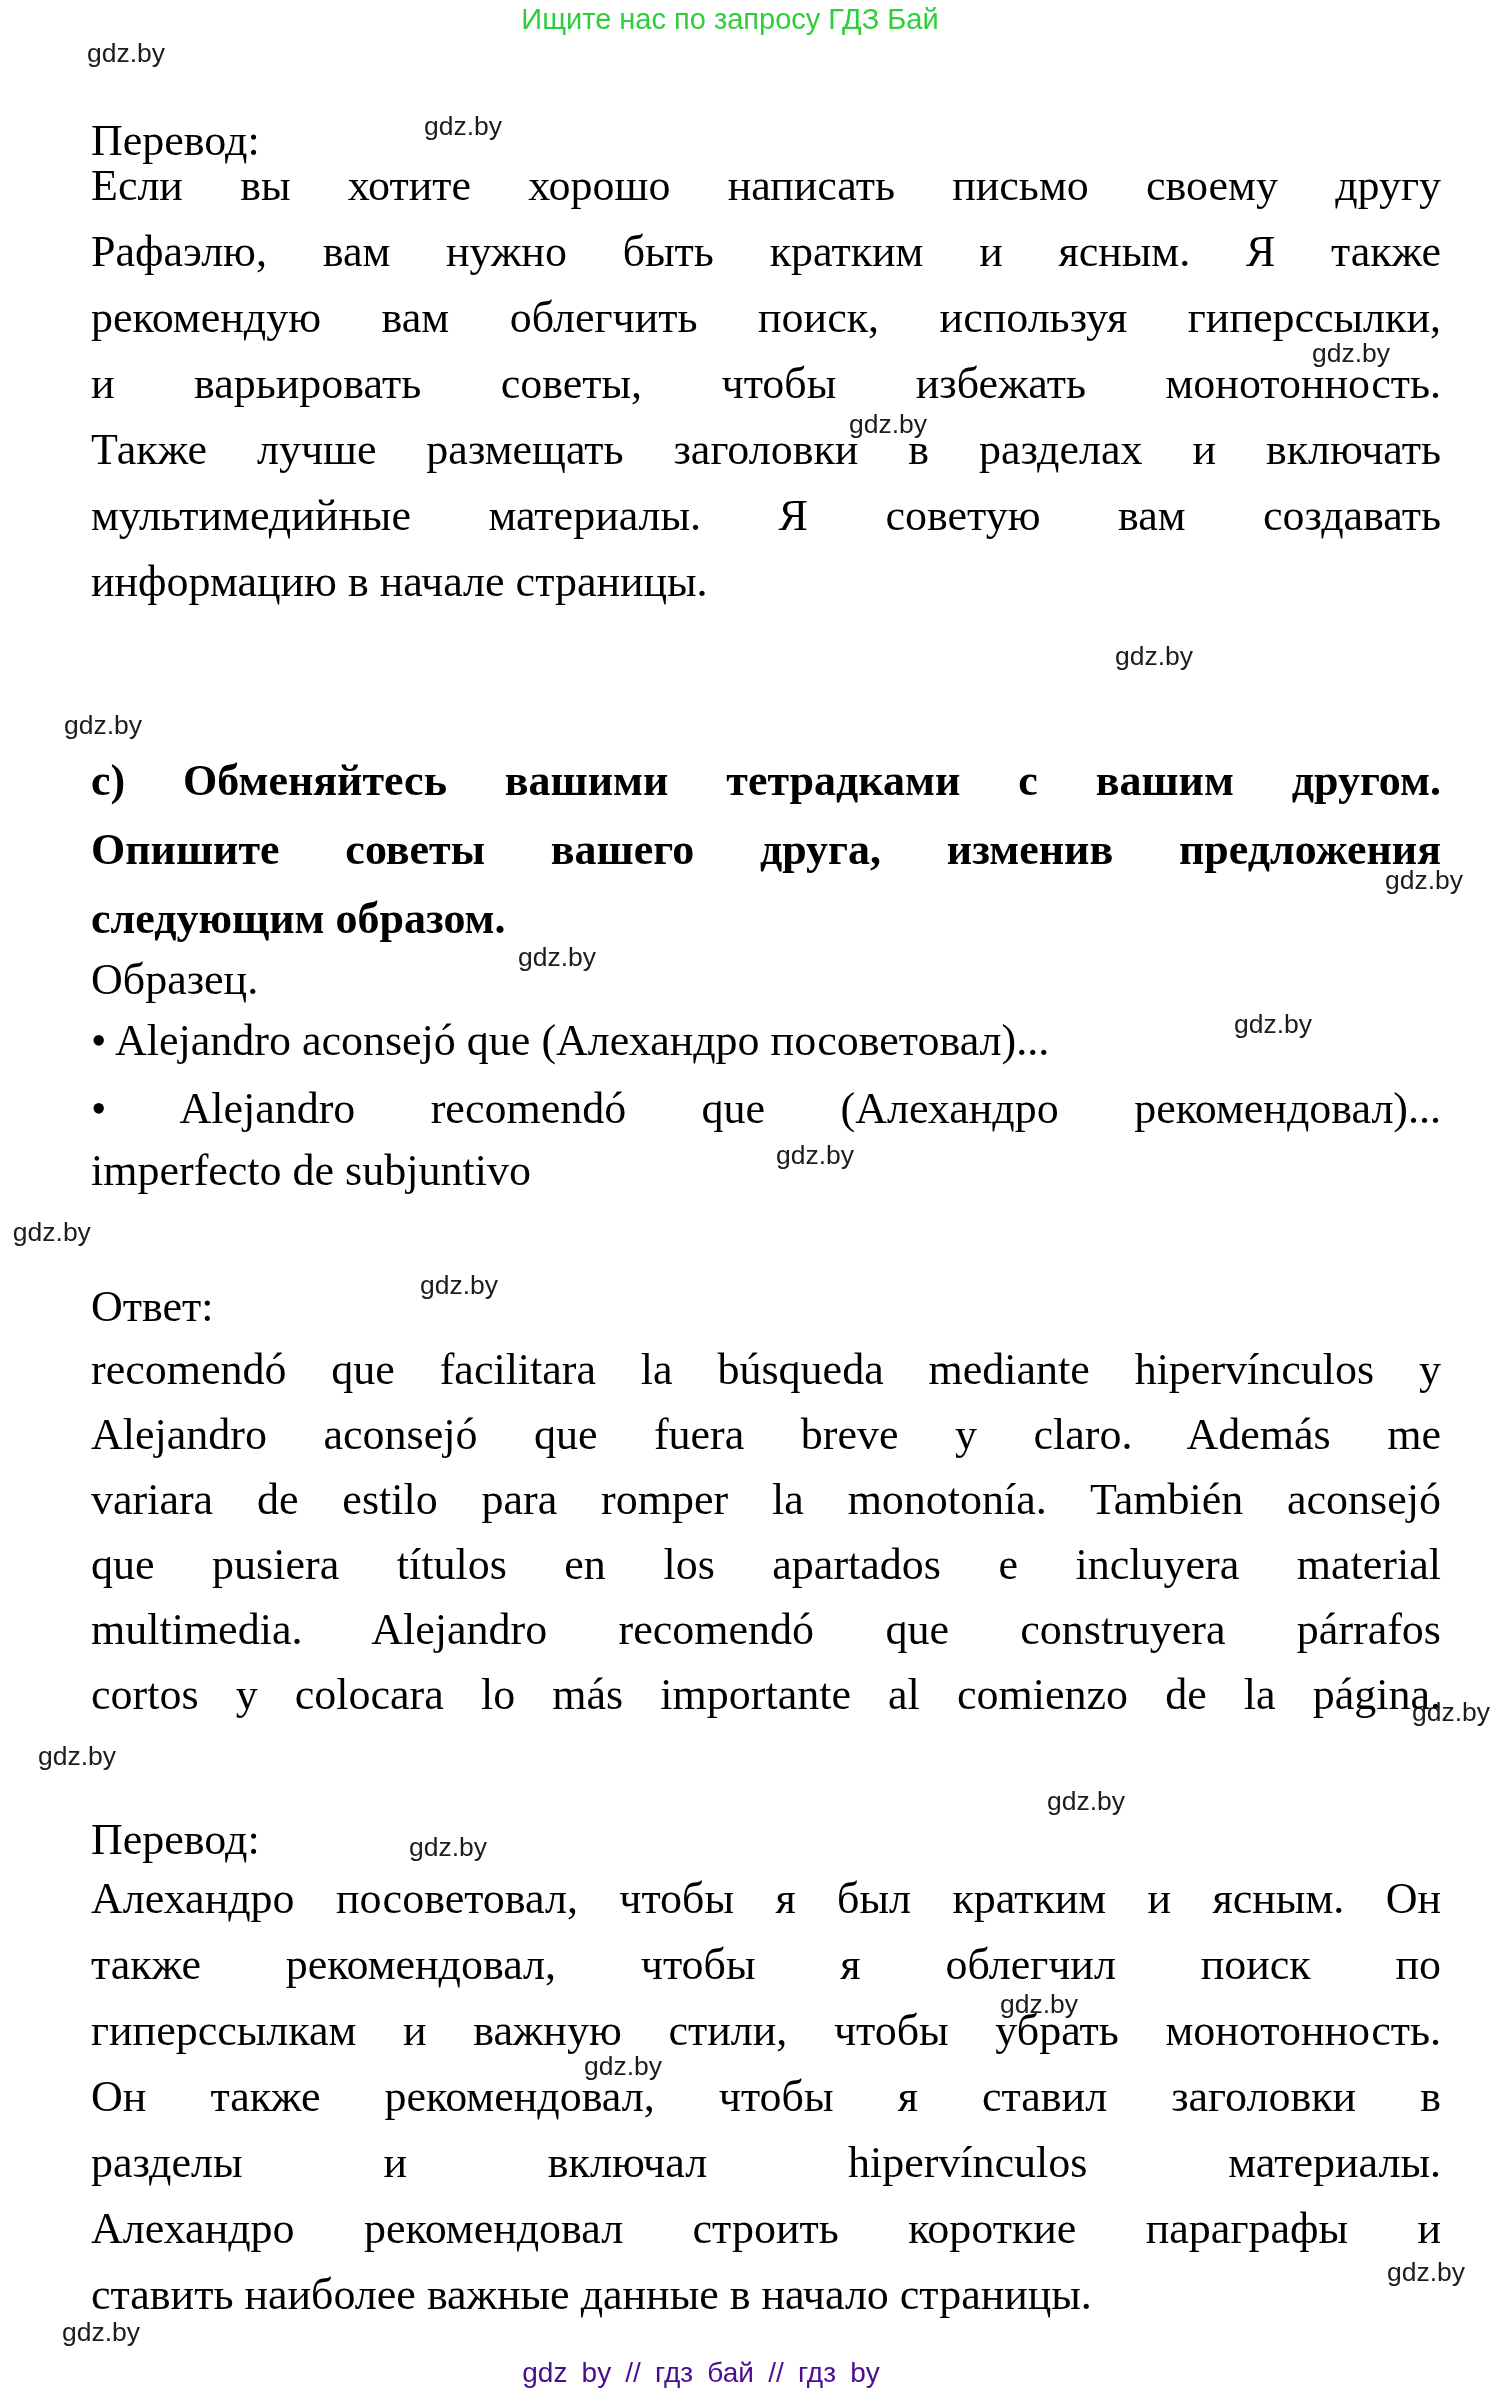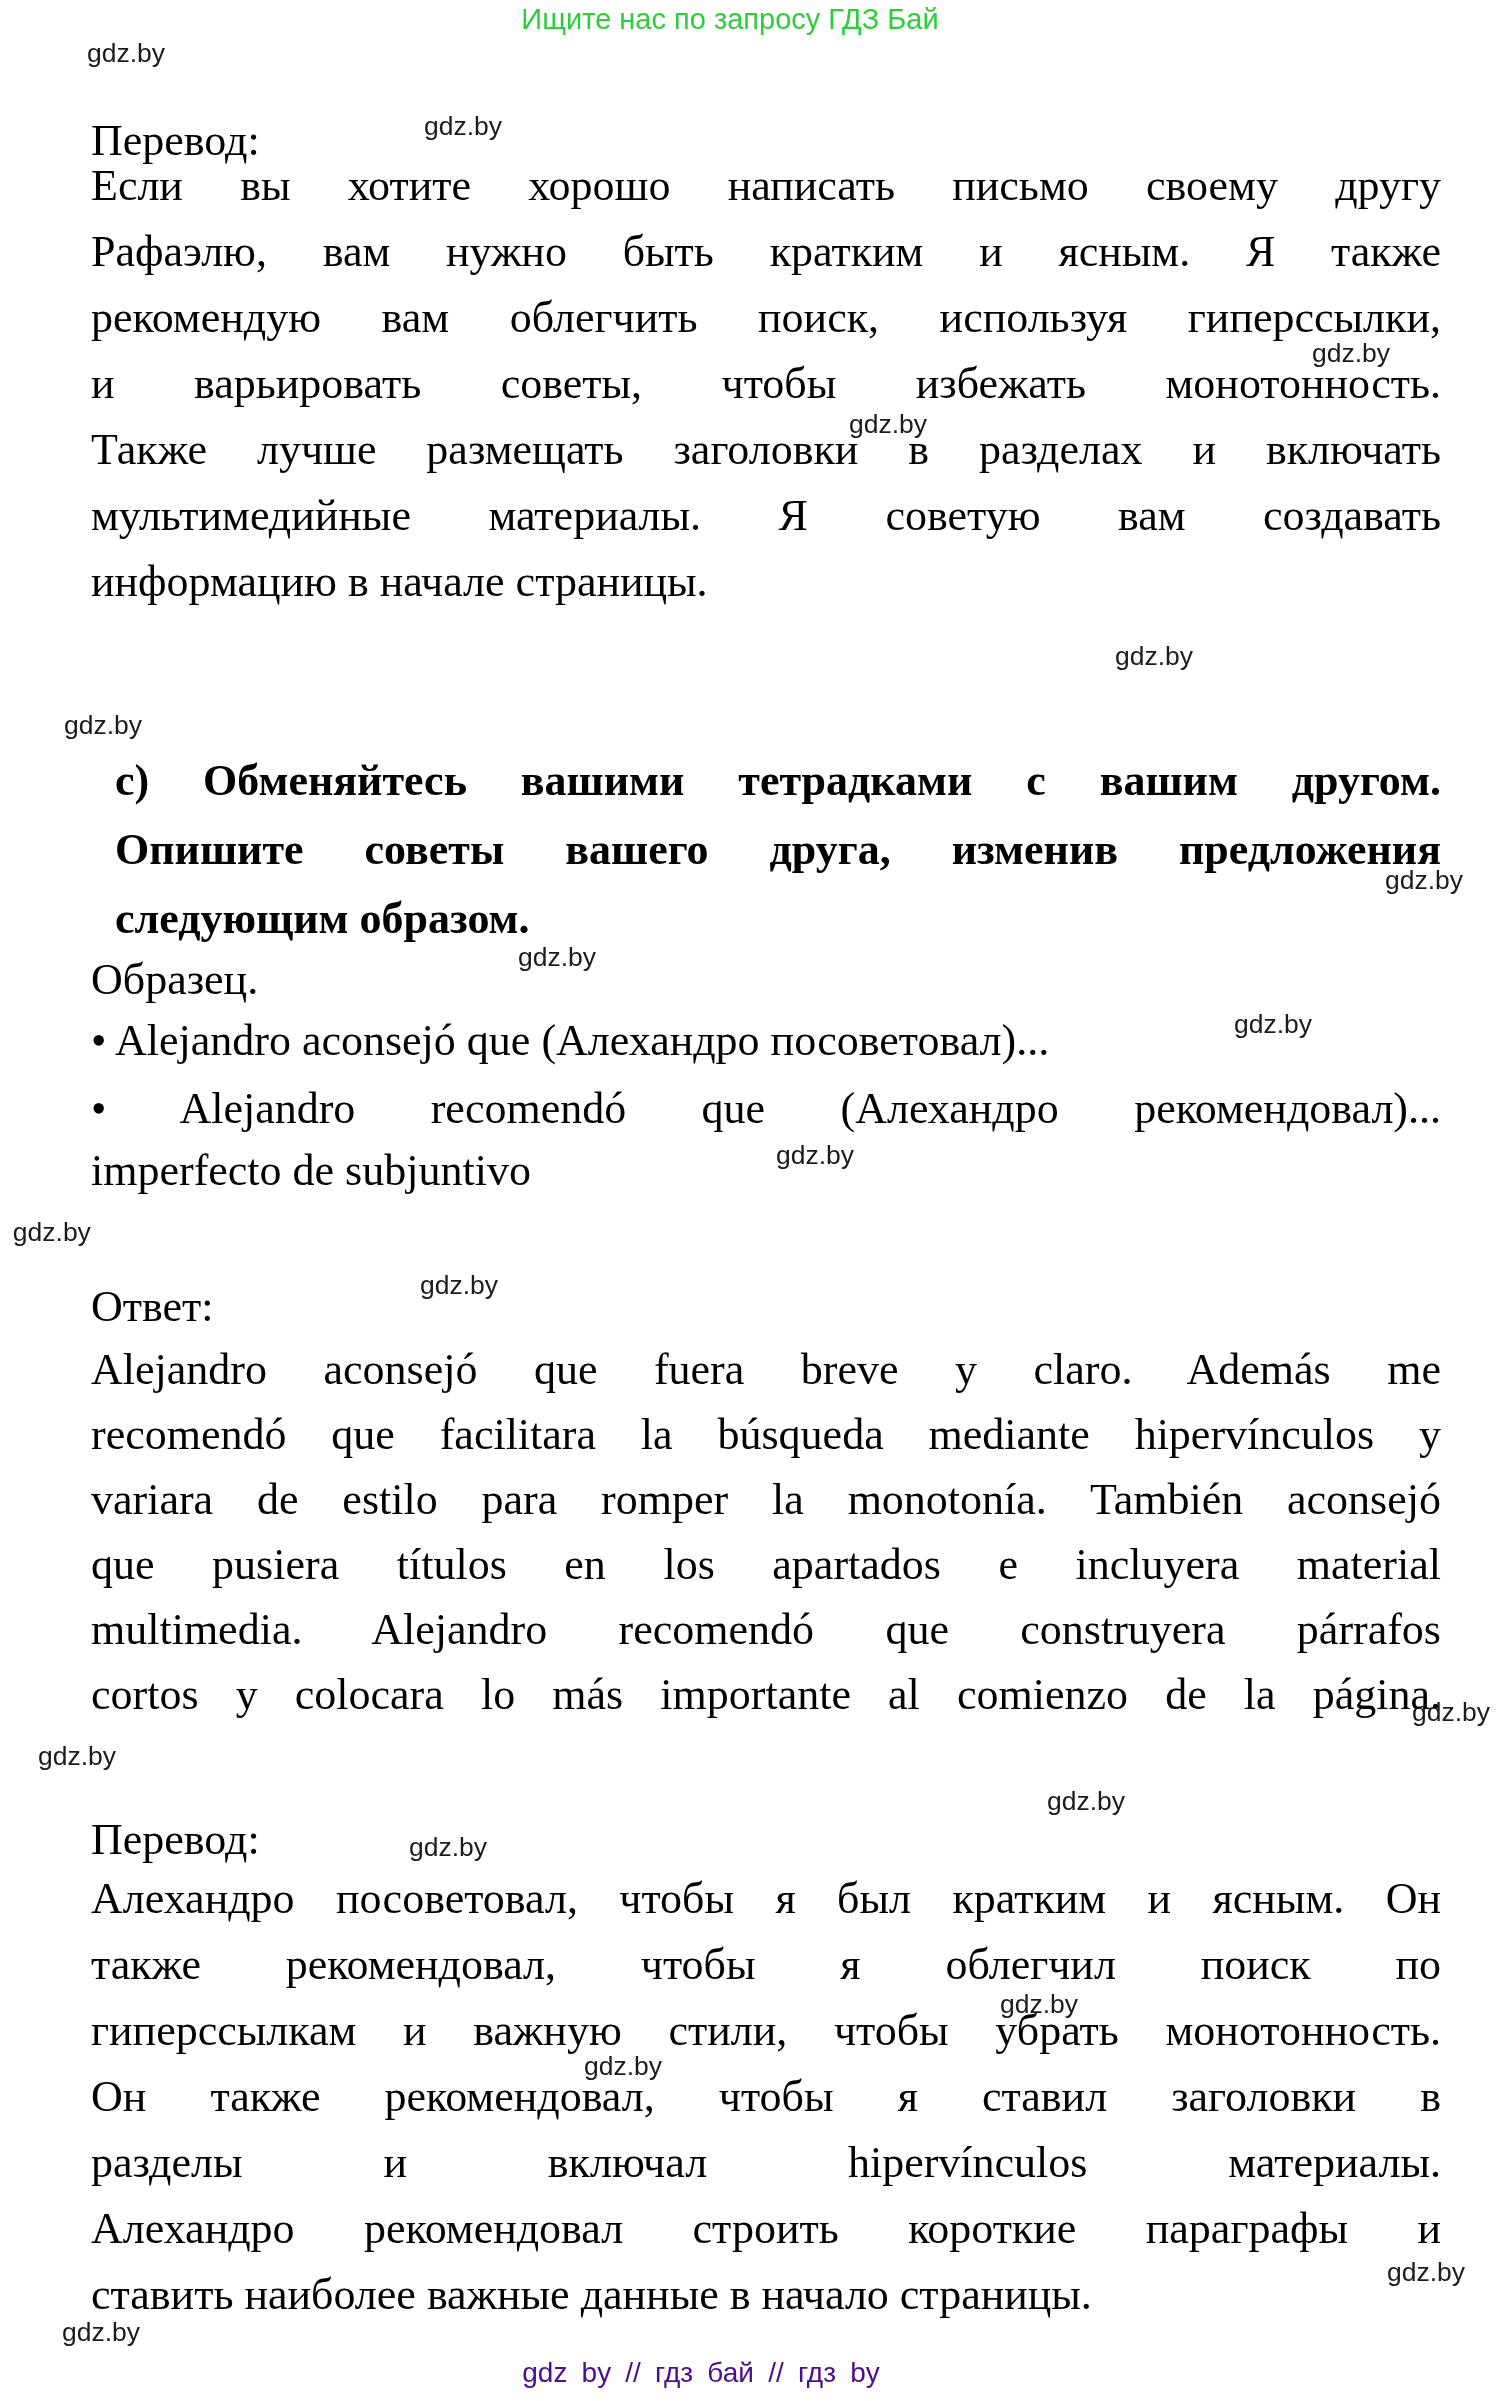--- a/index.html
+++ b/index.html
@@ -20,21 +20,21 @@
     font-family: "Liberation Sans", sans-serif;
     font-size: 26.5px; color: #1c1c1c; white-space: nowrap;
   }
   .block {
     position: absolute; left: 91px; width: 1350px;
     font-size: 44px; line-height: 66px;
   }
   .line { text-align: left; }
   .j { text-align: justify; text-align-last: justify; }
   .bold { font-weight: bold; }
-  .taskc .line { line-height: 69px; margin-left: 24px; }
+  .taskc .line { line-height: 69px; }
   .b2 .line { line-height: 62px; }
   .es .line { line-height: 65px; }
   .footer {
     position: absolute; top: 2357px; left: 0; width: 1402px;
     text-align: center;
     font-family: "Liberation Sans", sans-serif;
     font-size: 28px; color: #4A0E8F; word-spacing: 6.4px;
   }
 </style>
 </head>
@@ -85,22 +85,22 @@
 <div class="block" style="top:1008px">
   <div class="line">• Alejandro aconsejó que (Алехандро посоветовал)...</div>
 </div>
 <div class="block b2" style="top:1078px">
   <div class="line j">• Alejandro recomendó que (Алехандро рекомендовал)...</div>
   <div class="line">imperfecto de subjuntivo</div>
 </div>
 
 <div class="block" style="top:1274px">Ответ:</div>
 <div class="block es" style="top:1337px">
+  <div class="line j">recomendó que facilitara la búsqueda mediante hipervínculos y</div>
   <div class="line j">Alejandro aconsejó que fuera breve y claro. Además me</div>
-  <div class="line j">recomendó que facilitara la búsqueda mediante hipervínculos y</div>
   <div class="line j">variara de estilo para romper la monotonía. También aconsejó</div>
   <div class="line j">que pusiera títulos en los apartados e incluyera material</div>
   <div class="line j">multimedia. Alejandro recomendó que construyera párrafos</div>
   <div class="line j">cortos y colocara lo más importante al comienzo de la página.</div>
 </div>
 
 <div class="block" style="top:1807px">Перевод:</div>
 <div class="block" style="top:1866px">
   <div class="line j">Алехандро посоветовал, чтобы я был кратким и ясным. Он</div>
   <div class="line j">также рекомендовал, чтобы я облегчил поиск по</div>

